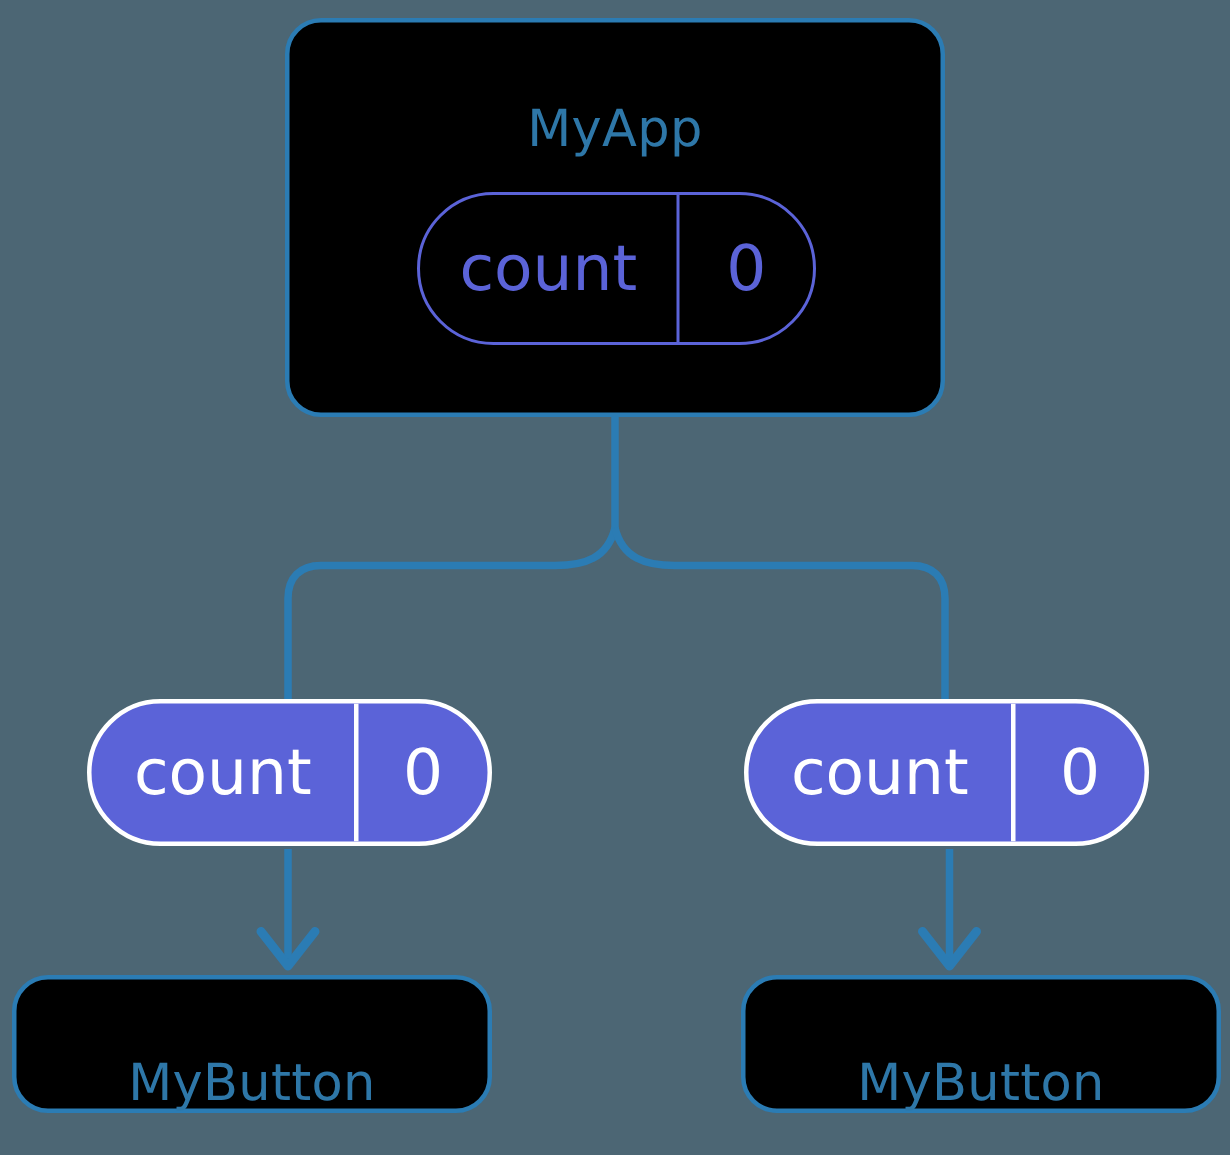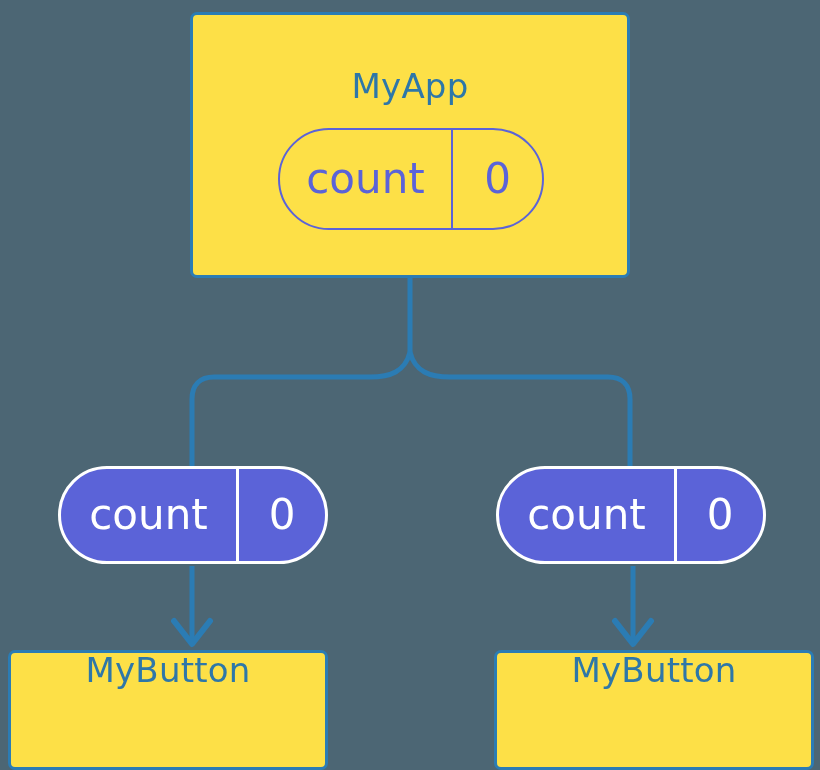--- a/index.html
+++ b/index.html
@@ -25,23 +25,23 @@
     left: 0;
     top: 0;
     width: 820px;
     height: 770px;
     pointer-events: none;
   }
 
   
   .comp-box {
     position: absolute;
-    background: #fde047;
+    background: #000000;
     border: 3px solid #2b7cb4;
-    border-radius: 7px;
+    border-radius: 24px;
     box-sizing: border-box;
     display: flex;
     flex-direction: column;
     align-items: center;
   }
   .comp-title {
     color: #2e77a8;
     font-size: 34px;
     font-weight: 400;
     letter-spacing: 0.2px;
@@ -52,22 +52,22 @@
   #box-myapp {
     left: 190px;
     top: 12px;
     width: 440px;
     height: 266px;
     justify-content: flex-start;
     padding-top: 54px;
   }
 
   .box-mybutton {
-    height: 120px;
-    justify-content: flex-start;
+    height: 92px;
+    justify-content: flex-end;
   }
   #box-mybutton-left {
     left: 8px;
     top: 650px;
     width: 320px;
   }
   #box-mybutton-right {
     left: 494px;
     top: 650px;
     width: 320px;

